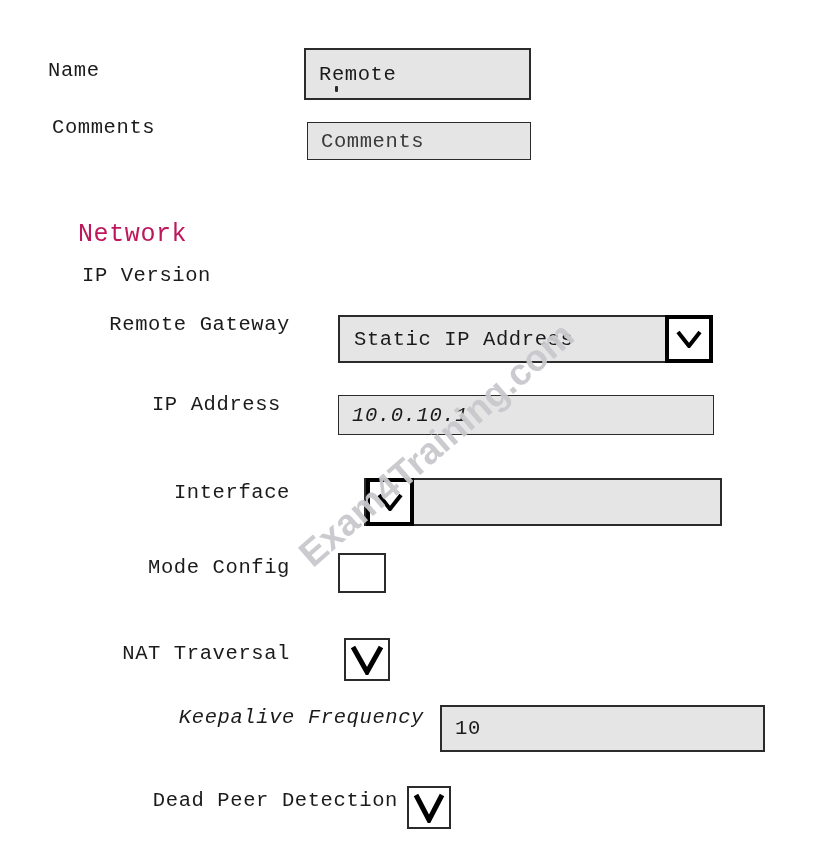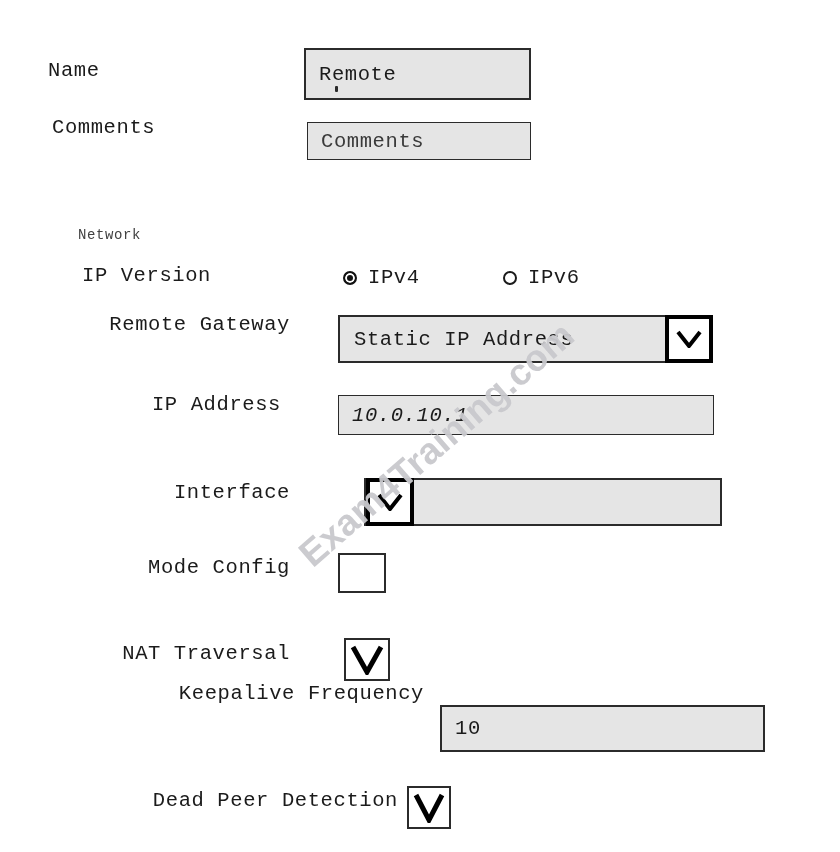--- a/index.html
+++ b/index.html
@@ -53,24 +53,24 @@
     line-height: 26px;
     color: #1b1b1b;
     white-space: nowrap;
     letter-spacing: 0.6px;
     z-index: 2;
   }
   .label.right { text-align: right; }
 
   .section-title {
     font-family: "Liberation Mono", "DejaVu Sans Mono", monospace;
-    font-size: 14px;
+    font-size: 25px;
     line-height: 26px;
     letter-spacing: 0.6px;
-    color: #404040;
+    color: #be185d;
     white-space: nowrap;
     z-index: 2;
   }
 
   
   .field {
     box-sizing: border-box;
     border: 2px solid #2b2b2b;
     background: #e5e5e5;
     font-family: "Liberation Mono", "DejaVu Sans Mono", monospace;
@@ -182,30 +182,20 @@
   <div class="abs label" style="left:52px; top:115px;">Comments</div>
 
   <div class="abs field thin" style="left:307px; top:122px; width:224px; height:38px;">
     <span class="val muted">Comments</span>
   </div>
 
   <div class="abs section-title" style="left:78px; top:222px;">Network</div>
 
   <div class="abs label" style="left:82px; top:263px;">IP Version</div>
 
-  <div class="abs radio-group" style="left:343px; top:266px;">
-    <div class="radio-item" style="width:160px;">
-      <span class="radio-dot checked"></span>
-      <span class="radio-label">IPv4</span>
-    </div>
-    <div class="radio-item">
-      <span class="radio-dot"></span>
-      <span class="radio-label">IPv6</span>
-    </div>
-  </div>
 
   <div class="abs label right" style="left:28px; top:312px; width:262px;">Remote Gateway</div>
 
   <div class="abs select" style="left:338px; top:315px; width:375px; height:48px;">
     <span class="sel-val">Static IP Address</span>
     <span class="arrow-box" style="width:48px;">
       <svg class="chev" width="26" height="18" viewBox="0 0 26 18" aria-hidden="true">
         <polyline points="2,2 13,16 24,2" fill="none" stroke="#000000" stroke-width="4" stroke-linecap="butt" stroke-linejoin="miter"></polyline>
       </svg>
     </span>
@@ -234,21 +224,21 @@
   </div>
 
   <div class="abs label right" style="left:28px; top:641px; width:262px;">NAT Traversal</div>
 
   <div class="abs checkbox" style="left:344px; top:638px; width:46px; height:43px;">
     <svg width="34" height="30" viewBox="0 0 34 30" aria-hidden="true">
       <polyline points="3,2 17,27 31,2" fill="none" stroke="#000000" stroke-width="5" stroke-linecap="butt" stroke-linejoin="miter"></polyline>
     </svg>
   </div>
 
-  <div class="abs label right" style="left:60px; top:681px; width:364px;">Keepalive Frequency</div>
+  <div class="abs label right" style="left:60px; top:705px; width:364px;font-style:italic;">Keepalive Frequency</div>
 
   <div class="abs field" style="left:440px; top:705px; width:325px; height:47px;">
     <span class="val">10</span>
   </div>
 
   <div class="abs label right" style="left:30px; top:788px; width:368px;">Dead Peer Detection</div>
 
   <div class="abs checkbox" style="left:407px; top:786px; width:44px; height:43px;">
     <svg width="32" height="30" viewBox="0 0 32 30" aria-hidden="true">
       <polyline points="3,2 16,27 29,2" fill="none" stroke="#000000" stroke-width="5" stroke-linecap="butt" stroke-linejoin="miter"></polyline>

